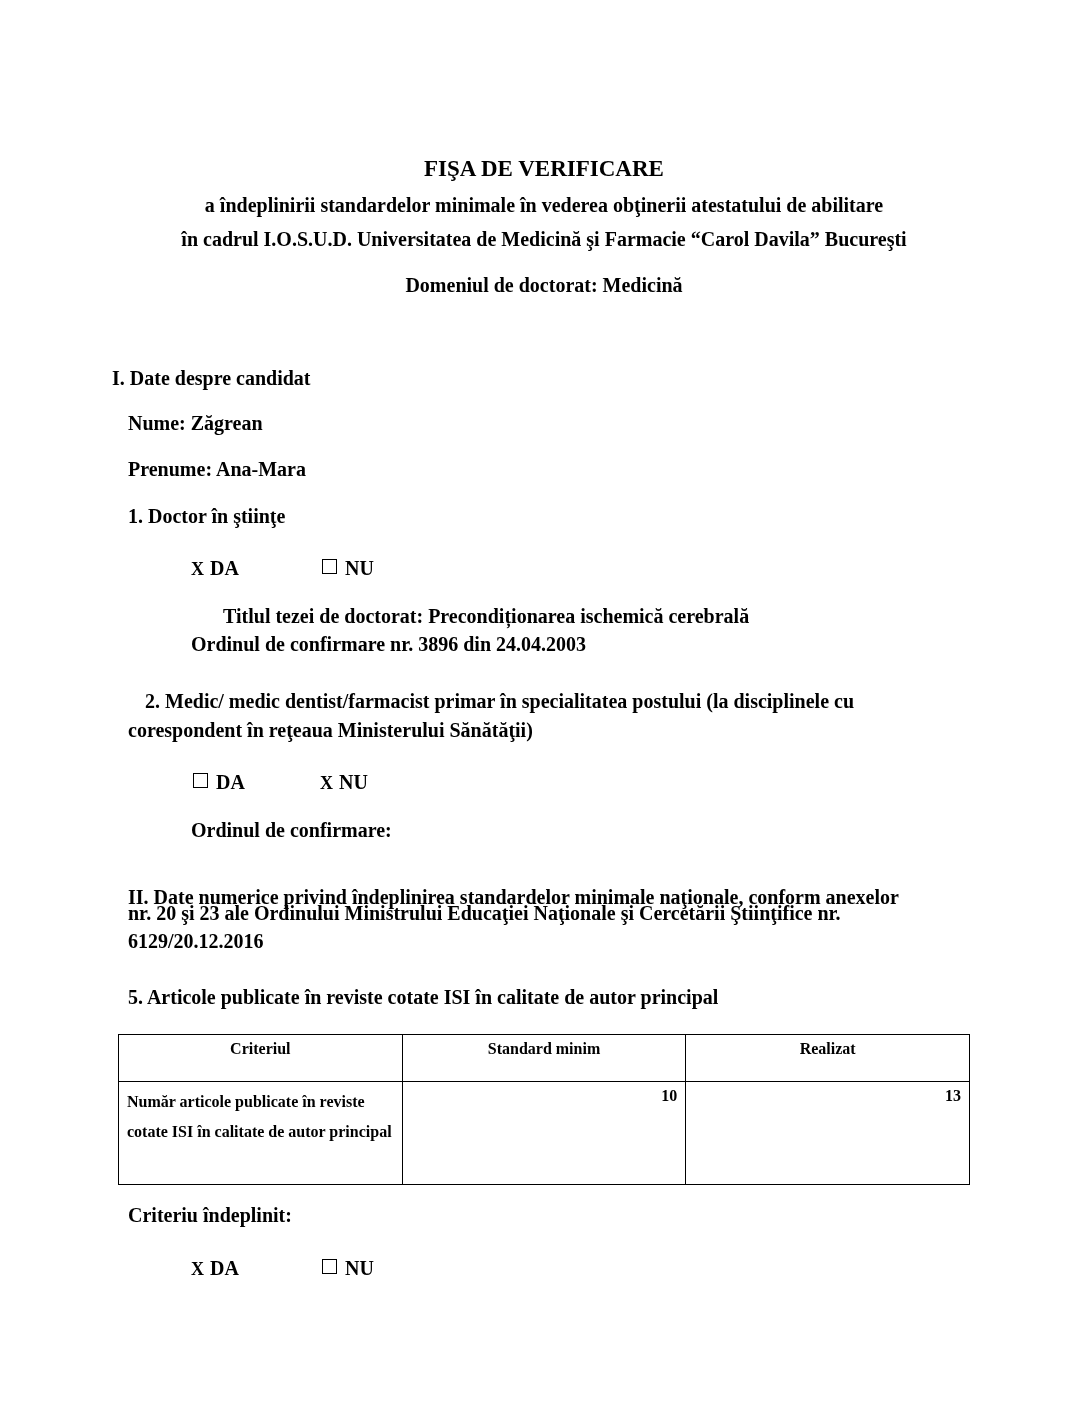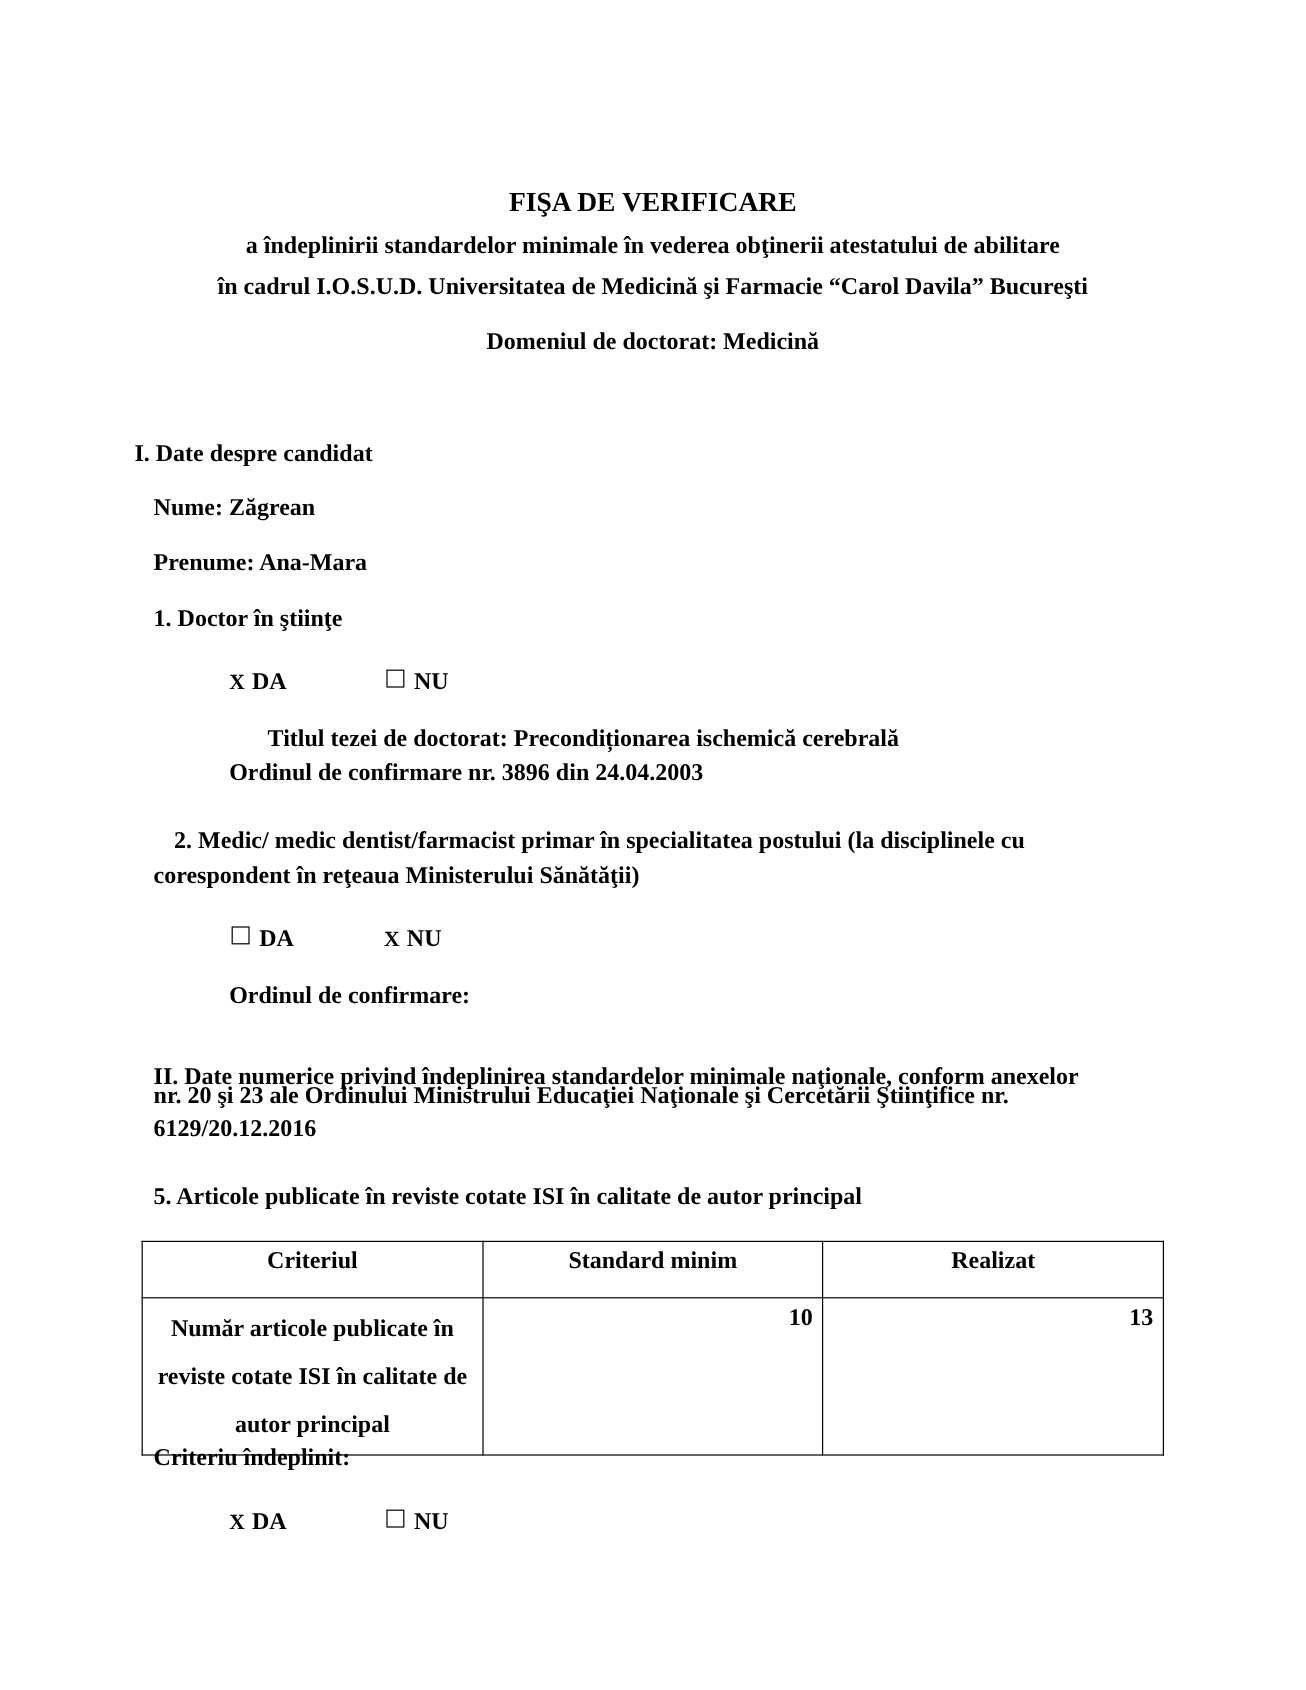--- a/index.html
+++ b/index.html
@@ -8,28 +8,28 @@
       font-family: "Liberation Serif", "DejaVu Serif", serif;
       font-weight: bold; color: #000; font-size: 20px;
     }
     .abs { position: absolute; white-space: nowrap; line-height: 1; }
     .center { left: 0; width: 1088px; text-align: center; }
     .title { font-size: 23px; margin-top: 24px; }
     .box { display: inline-block; width: 13px; height: 13px; border: 1px solid #000; vertical-align: 1px; margin-right: 8px; }
     .xm { display: inline-block; margin-right: 6px; font-size: 18px; }
     table.crit {
       position: absolute; left: 118px; top: 1034px; width: 852px;
-      border-collapse: collapse; font-size: 20px; font-weight: bold;
+      border-collapse: collapse; font-size: 16px; font-weight: bold;
     }
     table.crit td, table.crit th { border: 1.5px solid #000; vertical-align: top; padding: 5px 8px; font-weight: bold; }
     table.crit th { height: 36px; text-align: center; }
     table.crit td { height: 92px; }
     table.crit td.num { text-align: right; }
     .c1 { width: 266px; } .c2 { width: 266px; } .c3 { width: 266px; }
-    .cell-text { line-height: 40px; white-space: normal; text-align: center; }
+    .cell-text { line-height: 30px; white-space: normal; }
   </style>
 </head>
 <body>
 
 <div class="abs center title" style="top:133px;">FIŞA DE VERIFICARE</div>
 <div class="abs center" style="top:183px;margin-top:12px;">a îndeplinirii standardelor minimale în vederea obţinerii atestatului de abilitare</div>
 <div class="abs center" style="top:229px;">în cadrul I.O.S.U.D. Universitatea de Medicină şi Farmacie “Carol Davila” Bucureşti</div>
 <div class="abs center" style="top:275px;">Domeniul de doctorat: Medicină</div>
 
 <div class="abs" style="left:112px; top:368px;">I.  Date despre candidat</div>

